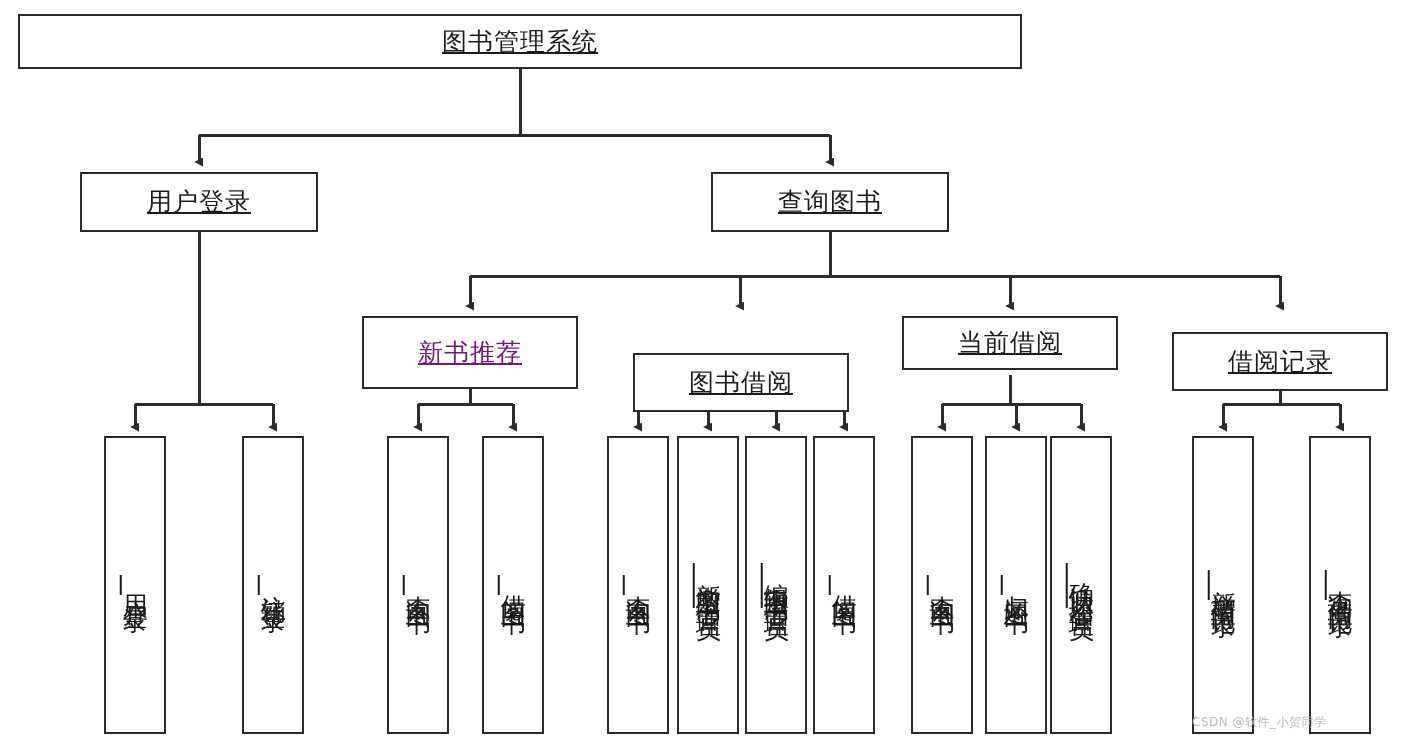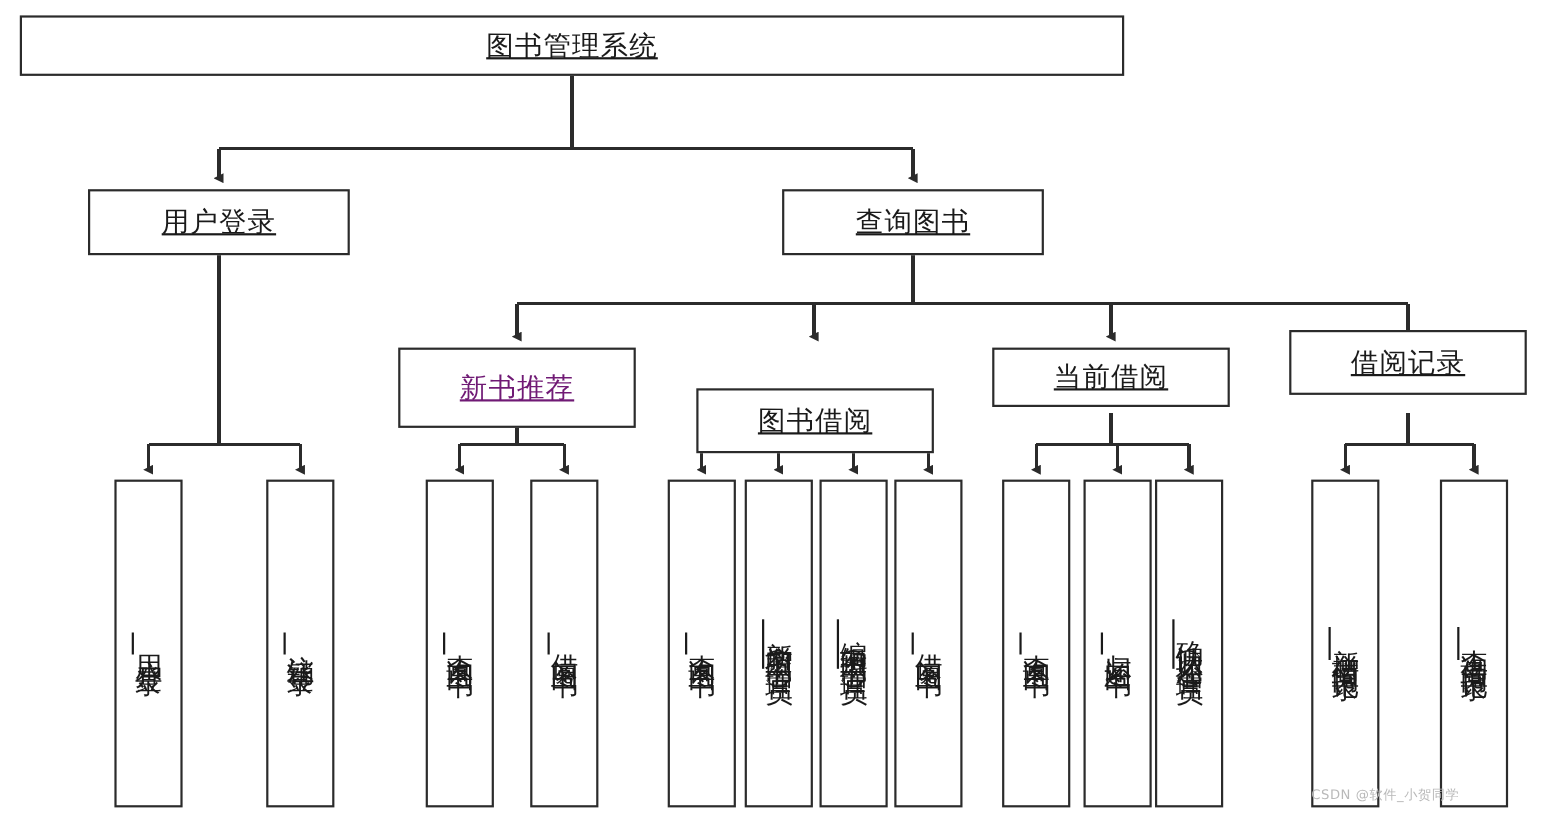--- a/index.html
+++ b/index.html
@@ -133,21 +133,21 @@
       </div>
       <div class="node horiz" style="left: 362px; top: 316px; width: 216px; height: 73px; border-color: rgb(43, 43, 43); color: #701a75; background: rgb(255, 255, 255);">
         <span>新书推荐</span>
       </div>
       <div class="node horiz" style="left: 633px; top: 316px; width: 216px; height: 59px; border-color: rgb(43, 43, 43); color: rgb(26, 26, 26); background: rgb(255, 255, 255); margin-top: 37px;">
         <span>图书借阅</span>
       </div>
       <div class="node horiz" style="left: 902px; top: 316px; width: 216px; height: 54px; border-color: rgb(43, 43, 43); color: rgb(26, 26, 26); background: rgb(255, 255, 255);">
         <span>当前借阅</span>
       </div>
-      <div class="node horiz" style="left: 1172px; top: 300px; width: 216px; height: 59px; border-color: rgb(43, 43, 43); color: rgb(26, 26, 26); background: rgb(255, 255, 255);">
+      <div class="node horiz" style="left: 1172px; top: 332px; width: 216px; height: 59px; border-color: rgb(43, 43, 43); color: rgb(26, 26, 26); background: rgb(255, 255, 255);">
         <span>借阅记录</span>
       </div>
       <div class="node vert" style="left: 104px; top: 436px; width: 62px; height: 298px; border-color: rgb(43, 43, 43); color: rgb(26, 26, 26); background: rgb(255, 255, 255);">
         <span>用户登录</span>
       </div>
       <div class="node vert" style="left: 242px; top: 436px; width: 62px; height: 298px; border-color: rgb(43, 43, 43); color: rgb(26, 26, 26); background: rgb(255, 255, 255);">
         <span>注销登录</span>
       </div>
       <div class="node vert" style="left: 387px; top: 436px; width: 62px; height: 298px; border-color: rgb(43, 43, 43); color: rgb(26, 26, 26); background: rgb(255, 255, 255);">
         <span>查询图书</span>

